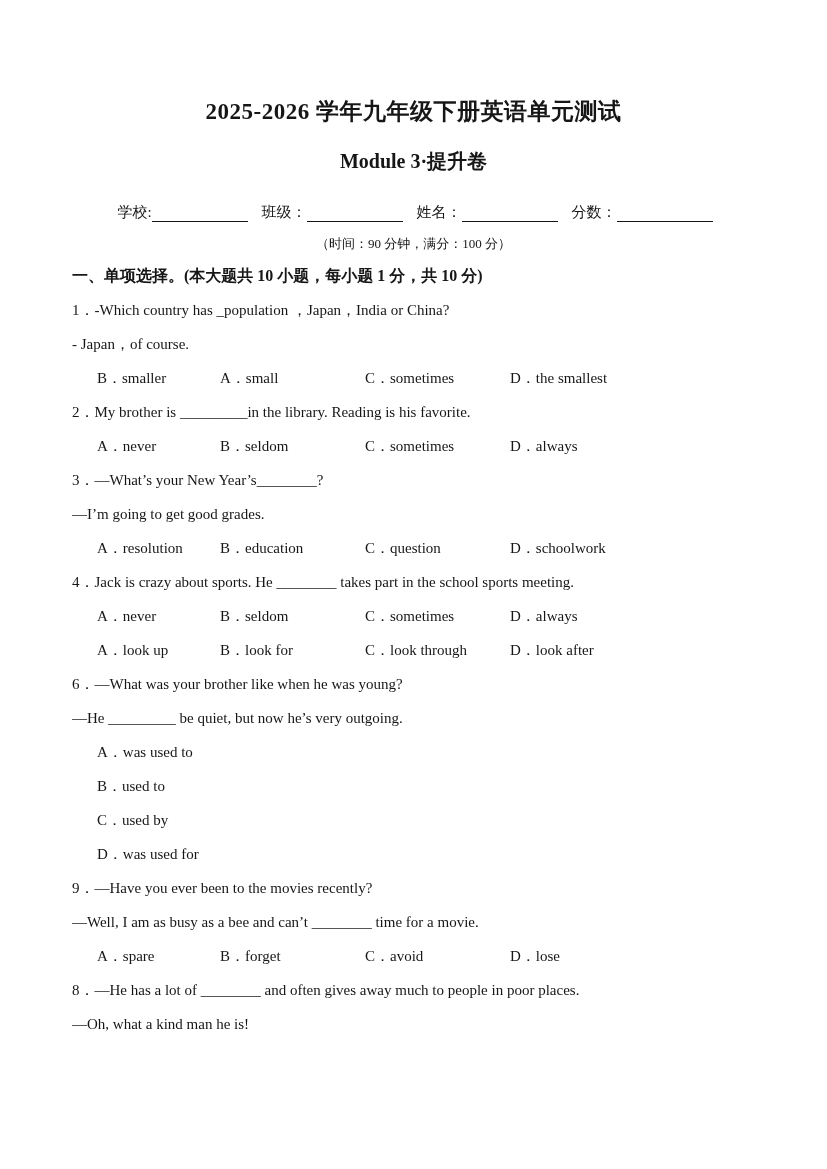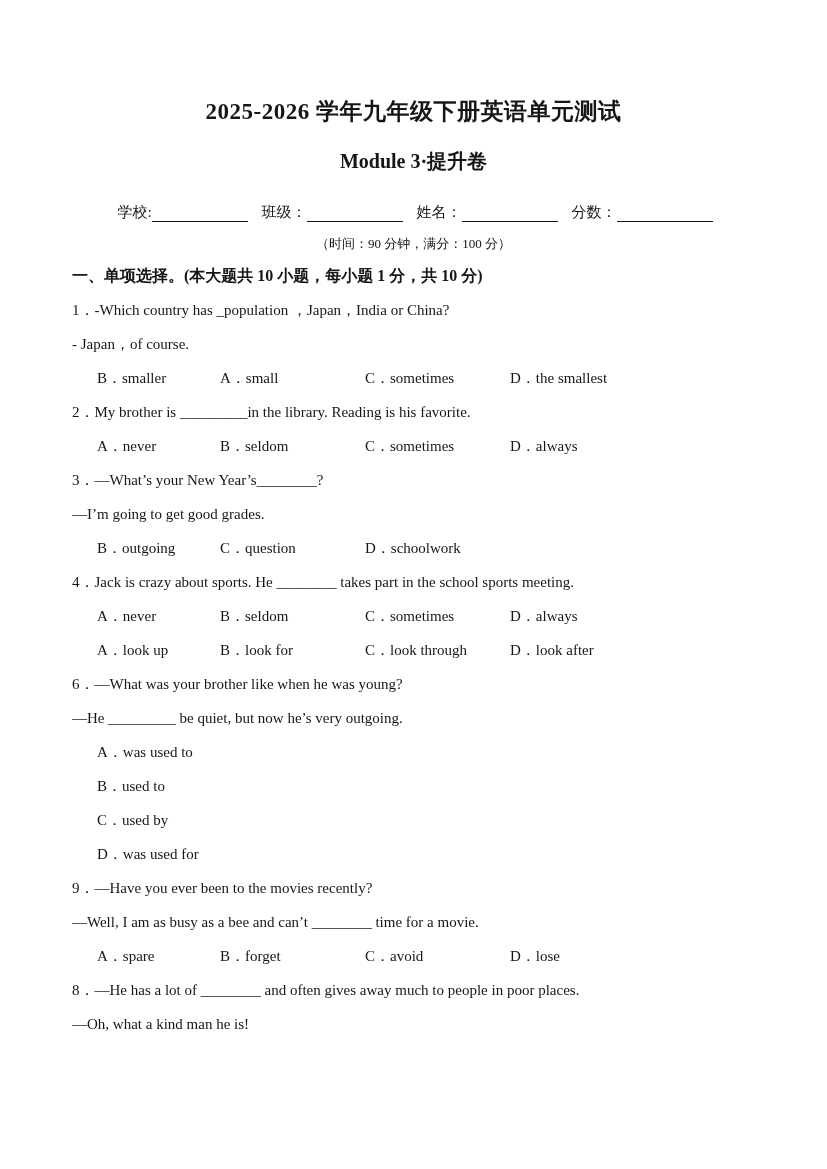--- a/index.html
+++ b/index.html
@@ -118,21 +118,22 @@
           <span class="opt">A．never</span>
           <span class="opt">B．seldom</span>
           <span class="opt">C．sometimes</span>
           <span class="opt">D．always</span>
         </div>
       </div>
       <div class="question">
         <div class="q-line">3．—What’s your New Year’s________?</div>
         <div class="q-line">—I’m going to get good grades.</div>
         <div class="opt-row">
-          <span class="opt">B．outgoing</span>
+          <span class="opt">A．resolution</span>
+          <span class="opt">B．education</span>
           <span class="opt">C．question</span>
           <span class="opt">D．schoolwork</span>
         </div>
       </div>
       <div class="question">
         <div class="q-line">4．Jack is  crazy about sports.  He ________ takes part in  the school  sports meeting.</div>
         <div class="opt-row">
           <span class="opt">A．never</span>
           <span class="opt">B．seldom</span>
           <span class="opt">C．sometimes</span>

